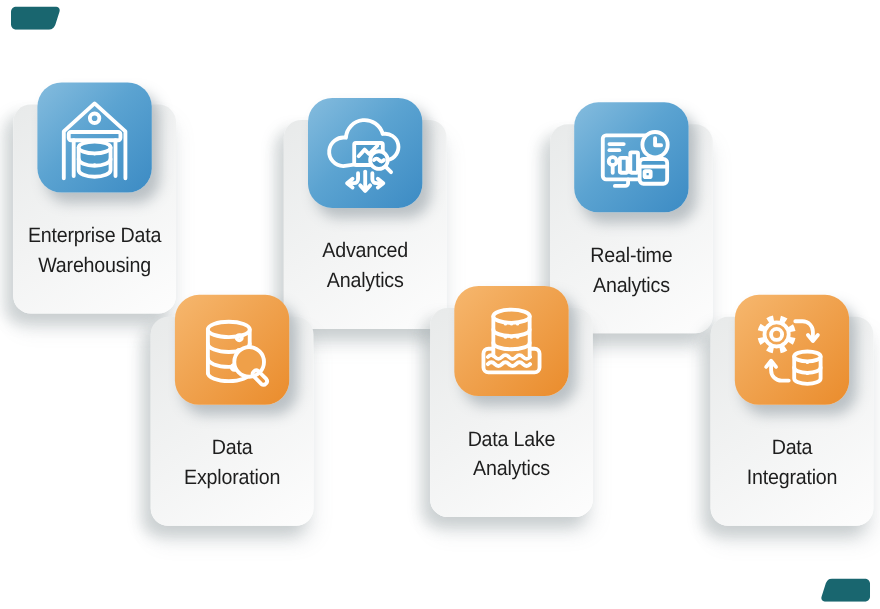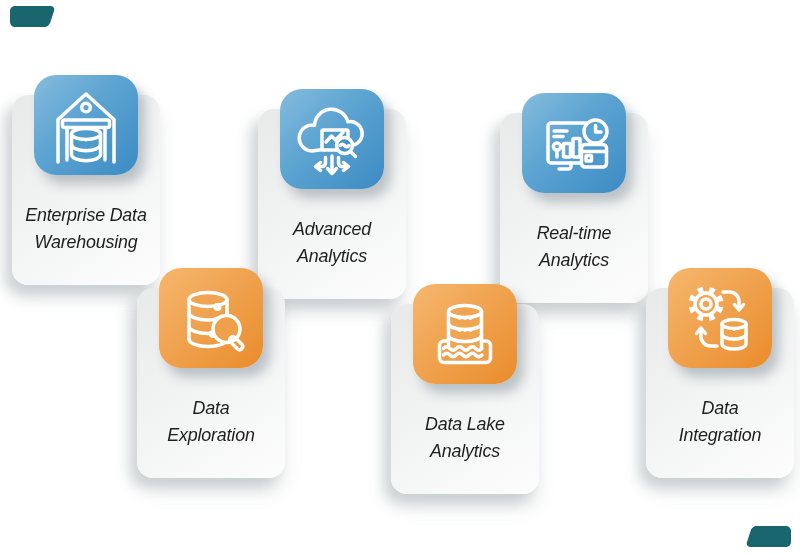--- a/index.html
+++ b/index.html
@@ -1,38 +1,38 @@
 <!DOCTYPE html>
 <html><head>
 <meta charset="utf-8">
 <style>
   html,body{margin:0;padding:0;}
   body{
     width:800px;height:554px;position:relative;overflow:hidden;
     background:#ffffff;
     font-family:"Liberation Sans", sans-serif;
   }
-  .canvas{position:absolute;inset:0;font-style:italic;}
+  .canvas{position:absolute;inset:0;}
 
   
   .accent{position:absolute;width:47px;height:21px;}
   .accent.tl{left:10px;top:6px;}
   .accent.br{right:9px;bottom:7px;transform:rotate(180deg);}
 
   
   .card{
     position:absolute;width:148px;height:190px;border-radius:16px;
     background:linear-gradient(145deg,#e8eaea 0%,#f2f3f3 48%,#fdfdfd 100%);
     box-shadow:-8px 9px 13px rgba(125,138,143,0.30), 0 14px 18px rgba(125,138,143,0.16);
   }
   .c0{left:12px;top:95px}
   .c1{left:258px;top:109px}
   .c2{left:500px;top:113px}
   .c3{left:137px;top:288px}
-  .c4{left:391px;top:304px}
+  .c4{left:391px;top:280px}
   .c5{left:646px;top:288px}
 
   .icon-tile{
     position:absolute;left:50%;top:-20px;transform:translateX(-50%);
     width:104px;height:100px;border-radius:22px;
     box-shadow:7px 9px 12px rgba(95,110,120,0.38);
   }
   .icon-tile.blue{background:linear-gradient(135deg,#85bcde 0%,#5ba3d1 45%,#3c8bc4 100%);}
   .icon-tile.orange{background:linear-gradient(135deg,#f6b76e 0%,#f0a350 45%,#ea8c2c 100%);}
   .icon-tile svg{position:absolute;inset:0;width:100%;height:100%;}

